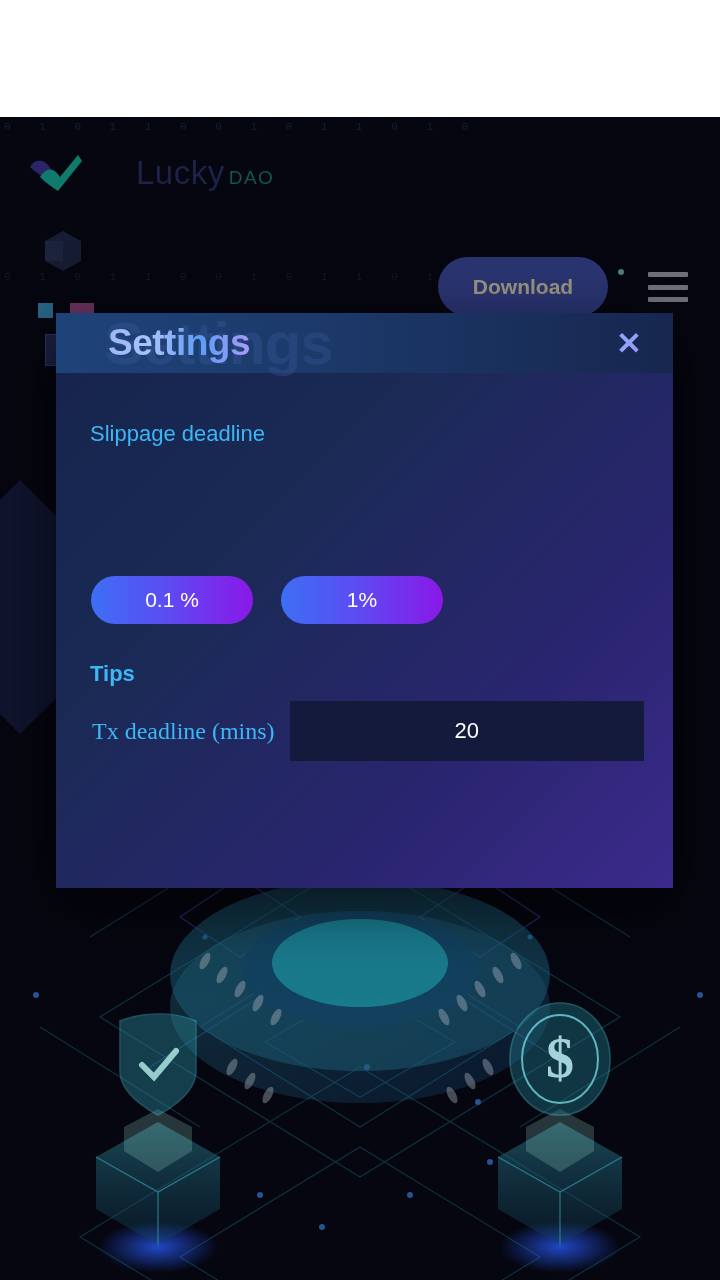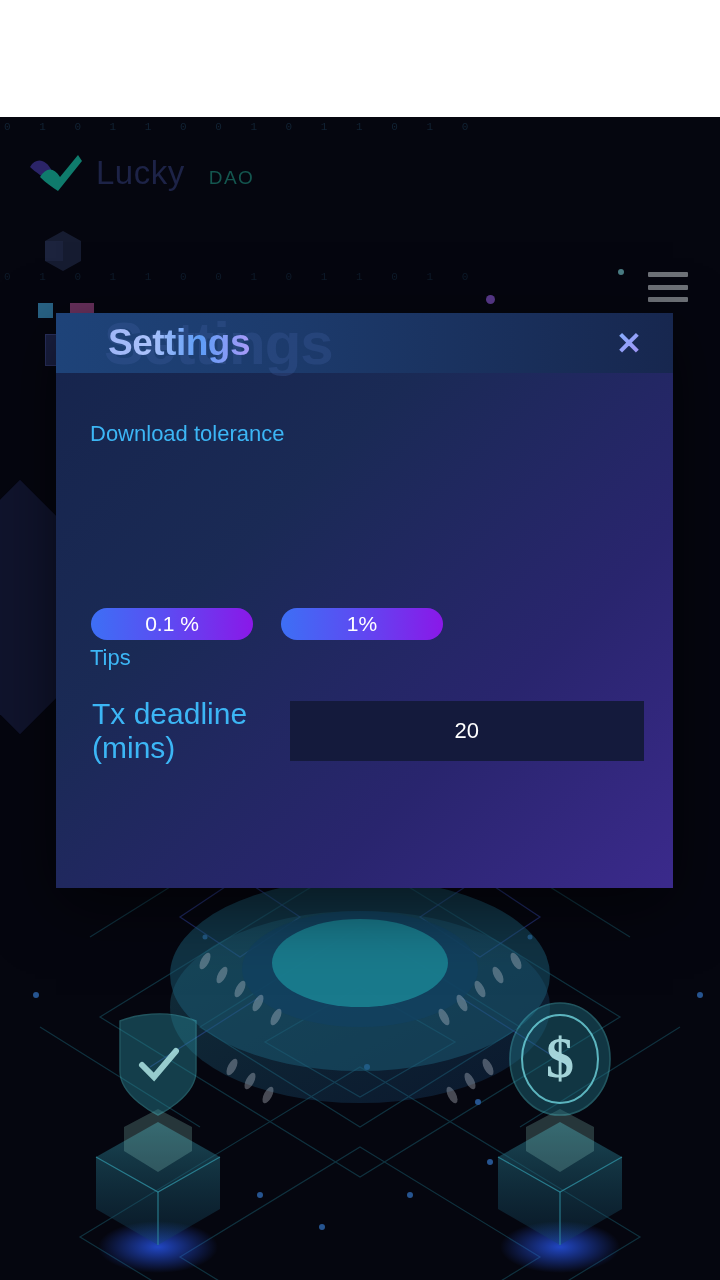--- a/index.html
+++ b/index.html
@@ -62,21 +62,21 @@
   
   .art { position:absolute; left:0; top:700px; width:720px; height:463px; overflow:hidden; }
 
   
   .hdr {
     position:absolute; left:0; top:0; width:720px; height:115px;
     display:flex; align-items:center; z-index:40;
   }
   .logo-wrap{ position:absolute; left:28px; top:36px; display:flex; align-items:center; gap:14px;}
   .logo-mark{ position:relative; width:54px; height:40px; }
-  .brand{ display:flex; align-items:baseline; gap:24px; }
+  .brand{ display:flex; align-items:baseline; gap:4px;margin-left:40px; }
   .brand .lucky{
     font-size:33px; font-weight:400; letter-spacing:.5px;
     color:#1d2347;
   }
   .brand .dao{
     font-size:19px; font-weight:400; letter-spacing:1.5px;
     color:#14564f;
   }
   .download{
     position:absolute; left:438px; top:140px; width:170px; height:59px;
@@ -132,31 +132,31 @@
     background:linear-gradient(135deg,#7fb4ff 0%, #a98cf3 100%);
     -webkit-background-clip:text; background-clip:text; color:transparent;
     cursor:pointer; user-select:none;
   }
 
   .modal-body{ position:relative; padding:0; }
   .label-cyan{ color:#3cb6f5; font-size:22px; font-weight:400; }
   .sec-slippage{ position:absolute; left:34px; top:48px; }
   .pill-row{ position:absolute; left:35px; top:203px; display:flex; gap:28px; }
   .pill{
-    width:162px; height:32px; border-radius:24px; border:none; cursor:pointer;
+    width:162px; height:48px; border-radius:24px; border:none; cursor:pointer;
     background:linear-gradient(90deg,#3d6ff5 0%, #5b4df2 45%, #8a18e8 100%);
     color:#ffffff; font-size:21px;
-    display:flex; align-items:center; justify-content:center;margin-top:32px;
-  }
-  .sec-tips{ position:absolute; left:34px; top:272px; }
+    display:flex; align-items:center; justify-content:center;
+  }
+  .sec-tips{ position:absolute; left:34px; top:288px;font-weight:bold; }
   .deadline-row{
     position:absolute; left:36px; top:328px; width:552px; height:60px;
     display:flex; align-items:center;
   }
-  .deadline-label{ width:212px; color:#3cb6f5; font-size:30px; }
+  .deadline-label{ width:212px; color:#3cb6f5; font-size:24px;font-family:Liberation Serif, serif; }
   .deadline-input{
     width:380px; height:60px; background:#141a3c; border:none; outline:none;
     color:#ffffff; font-size:22px; text-align:center;
     font-family:"Liberation Sans", sans-serif;
   }
 </style>
 </head>
 <body>
 
 <div id="stage">
@@ -280,20 +280,21 @@
             <path d="M2 14 C8 4 18 6 24 18 L20 30 C14 22 8 20 2 14 Z" fill="#2b2468"></path>
             <path d="M12 24 C18 14 26 14 32 24 L50 2 L54 8 L30 38 C24 34 18 30 12 24 Z" fill="#0f7b6c"></path>
           </svg>
         </span>
         <span class="brand">
           <span class="lucky">Lucky</span>
           <span class="dao">DAO</span>
         </span>
       </div>
 
+      <button class="download">Download</button>
 
       <div class="burger">
         <span></span>
         <span></span>
         <span></span>
       </div>
     </div>
 
     <div class="ghost-title">Settings</div>
 
@@ -303,21 +304,21 @@
     <div class="modal-topline"></div>
 
     <div class="modal-header">
       <span class="ghost">Settings</span>
       <span class="modal-title">Settings</span>
       <span class="modal-close">✕</span>
     </div>
 
     <div class="modal-body">
 
-      <div class="label-cyan sec-slippage">Download tolerance</div>
+      <div class="label-cyan sec-slippage">Slippage deadline</div>
 
       <div class="pill-row">
         <button class="pill">0.1 %</button>
         <button class="pill">1%</button>
       </div>
 
       <div class="label-cyan sec-tips">Tips</div>
 
       <div class="deadline-row">
         <span class="deadline-label">Tx deadline (mins)</span>

